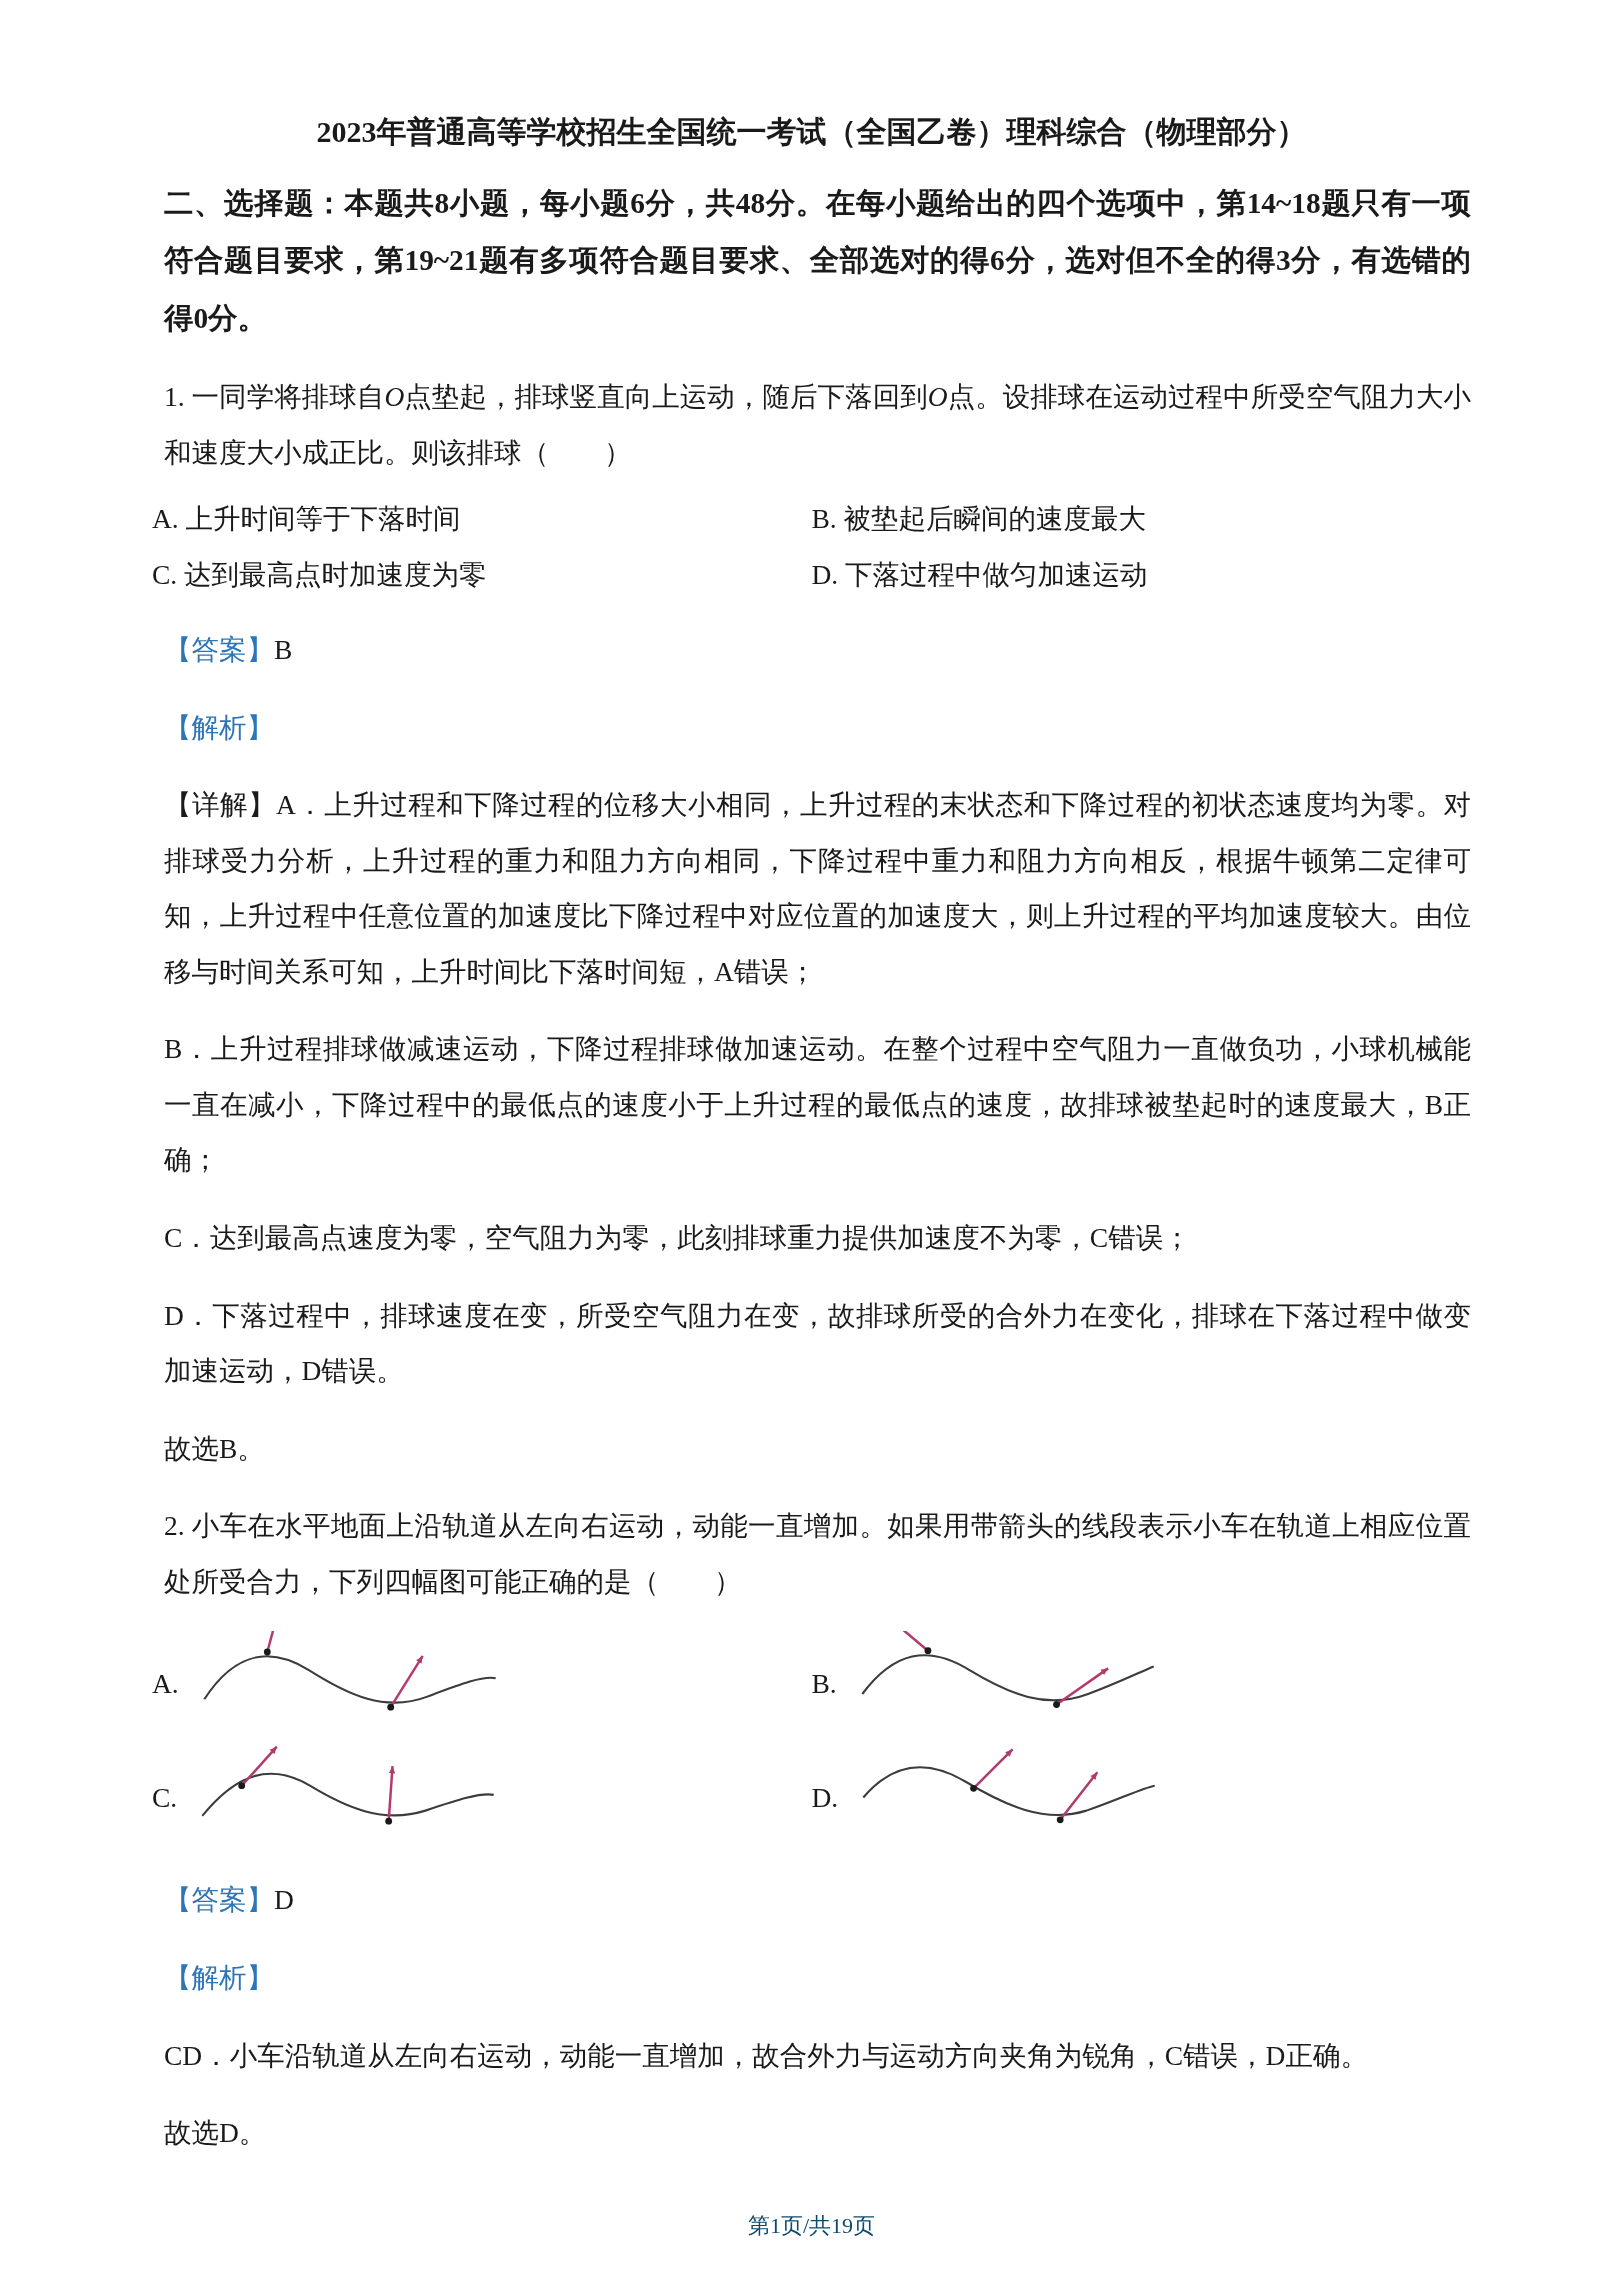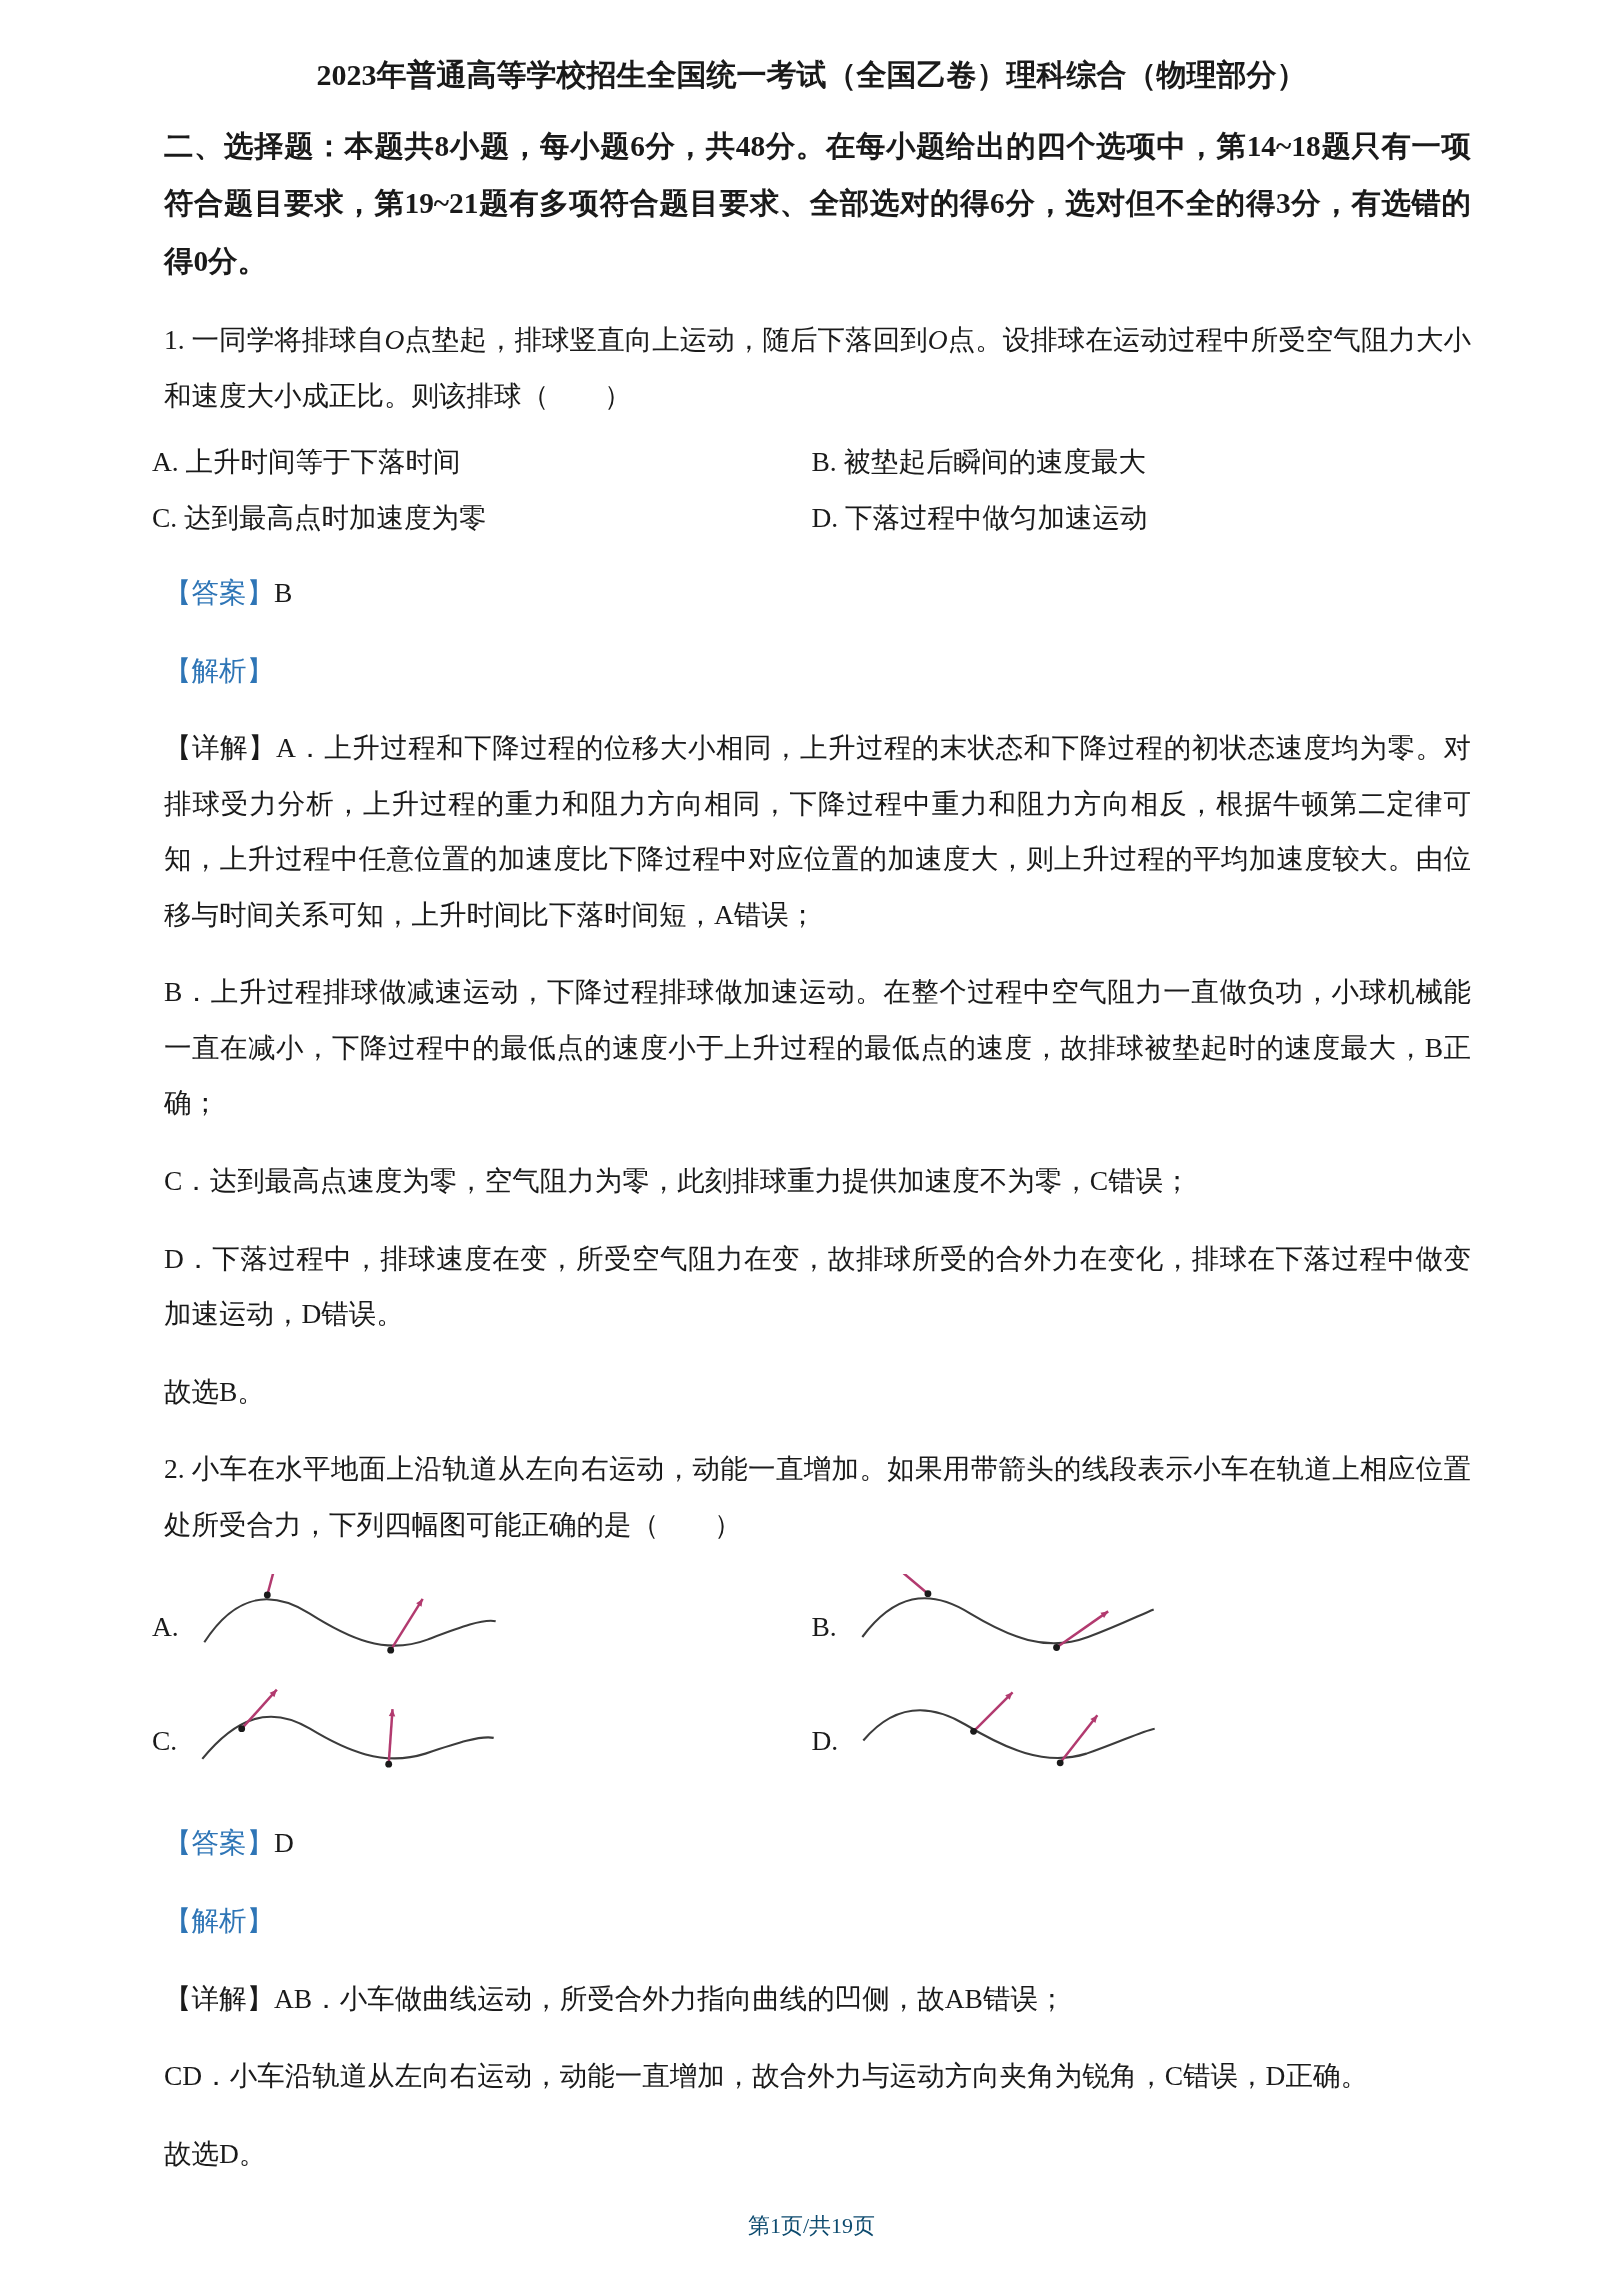--- a/index.html
+++ b/index.html
@@ -1,21 +1,21 @@
 <!DOCTYPE html>
 <html style="--accent: #2E75B6;font-size:10.5px"><head>
 <meta charset="utf-8">
 <style>
   html,body { margin:0; padding:0; background:#ffffff; }
   .page {
     position:relative;
     width:1623px;
     height:2295px;
     box-sizing:border-box;
-    padding:55px 152px 131px 152px;
+    padding:112px 152px 131px 152px;
     background:#ffffff;
     font-family:"Liberation Serif","DejaVu Serif",serif;
     font-size:27.5px;
     color:#1a1a1a;
     overflow:hidden;
   }
   .title {
     text-align:center;
     font-weight:bold;
     font-size:30px;
@@ -147,21 +147,20 @@
             <circle cx="154" cy="57" r="2.6" fill="#1a1a1a"></circle>
           </svg>
         </span>
     </div>
   </div>
 
   <p class="para"><span class="tag">【答案】</span><span>D</span></p>
 
   <p class="para"><span class="tag">【解析】</span></p>
 
-  <p class="para"><span class="dtag">【详解】</span><span>AB．小车做曲线运动，所受合外力指向曲线的凹侧，故AB错误；</span></p>
 
   <p class="para">CD．小车沿轨道从左向右运动，动能一直增加，故合外力与运动方向夹角为锐角，C错误，D正确。</p>
   <p class="para">故选D。</p>
 
   <div class="footer">第1页/共19页</div>
 
 </div>
 
 
 </body></html>

